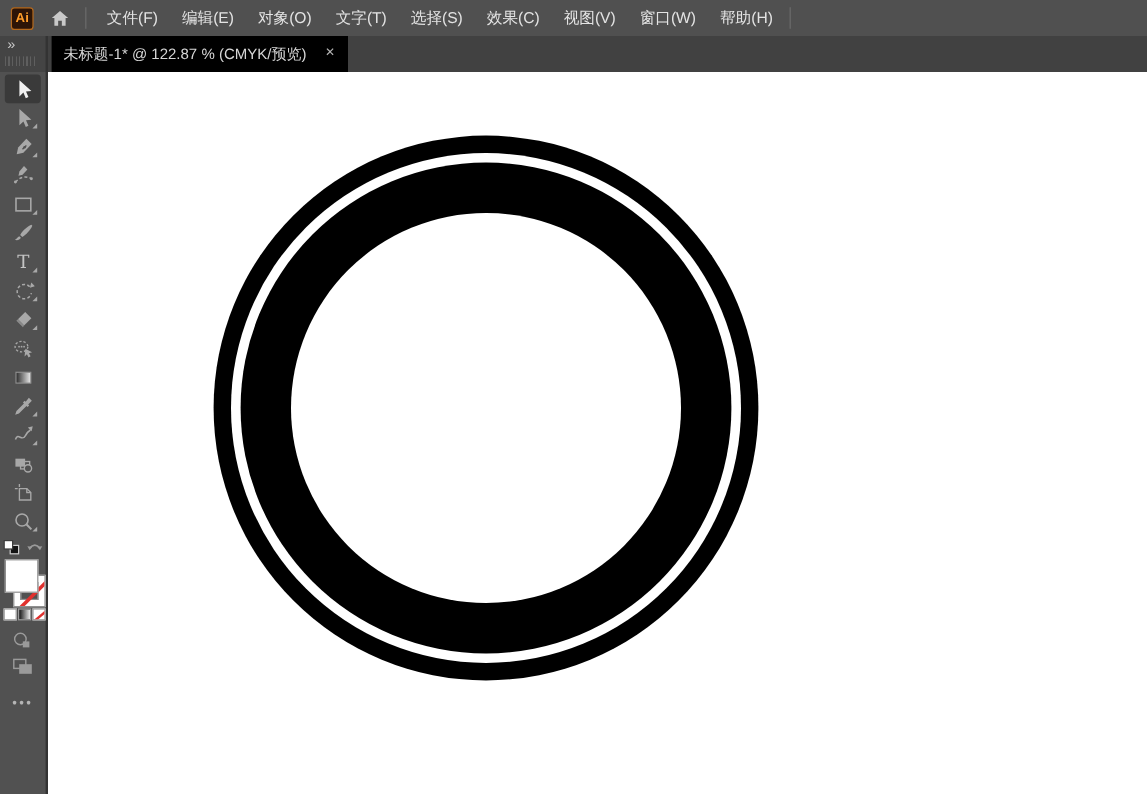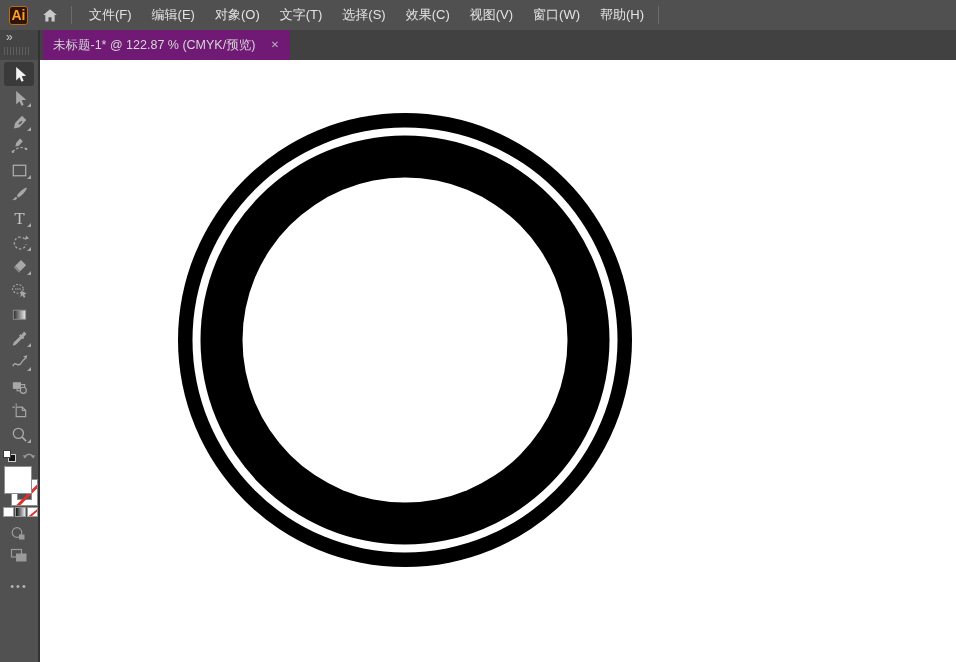--- a/index.html
+++ b/index.html
@@ -14,21 +14,21 @@
   
   .menubar {
     height: 30px; background: #505050;
     display: flex; align-items: center;
     color: #e3e3e3; font-size: 13px;
     user-select: none;
   }
   .ai-logo {
     width: 19px; height: 19px; margin-left: 9px;
     background: #2d1507; border: 1px solid #b56a1e; border-radius: 3px;
-    color: #ff9e2a; font-size: 14px; font-weight: bold;
+    color: #ff9e2a; font-size: 11px; font-weight: bold;
     display: flex; align-items: center; justify-content: center;
     letter-spacing: 0;
   }
   .home-btn { margin-left: 13px; display: flex; align-items: center; }
   .menu-sep { width: 1px; height: 18px; background: #6b6b6b; margin: 0 7px 0 12px; }
   .menu-sep.right { margin-left: 4px; }
   .menu-item { padding: 0 10px; line-height: 30px; cursor: default; }
 
   
   .tabrow { height: 30px; background: #414141; display: flex; }
@@ -38,21 +38,21 @@
   }
   .strip-expand {
     position: absolute; top: 1px; left: 6px;
     color: #c9c9c9; font-size: 12px; line-height: 12px; letter-spacing: -2px;
   }
   .strip-grip {
     position: absolute; top: 17px; left: 4px; width: 26px; height: 8px;
     background: repeating-linear-gradient(90deg, #5f5f5f 0 1px, transparent 1px 3px);
   }
   .doc-tab {
-    margin-left: 3px; width: 247px; background: #701a75;
+    margin-left: 3px; width: 247px; background: #000000;
     display: flex; align-items: center; color: #d6d6d6; font-size: 12.5px;
     padding: 0 8px 0 10px; white-space: nowrap; justify-content: space-between;
   }
   .doc-tab .title { flex: 1; overflow: hidden; }
   .tab-close {
     color: #b5b5b5; font-size: 10px; margin-left: 6px; cursor: default;
     width: 14px; height: 14px; line-height: 14px; text-align: center;
   }
   .tabrow-rest { flex: 1; background: #414141; }
 

